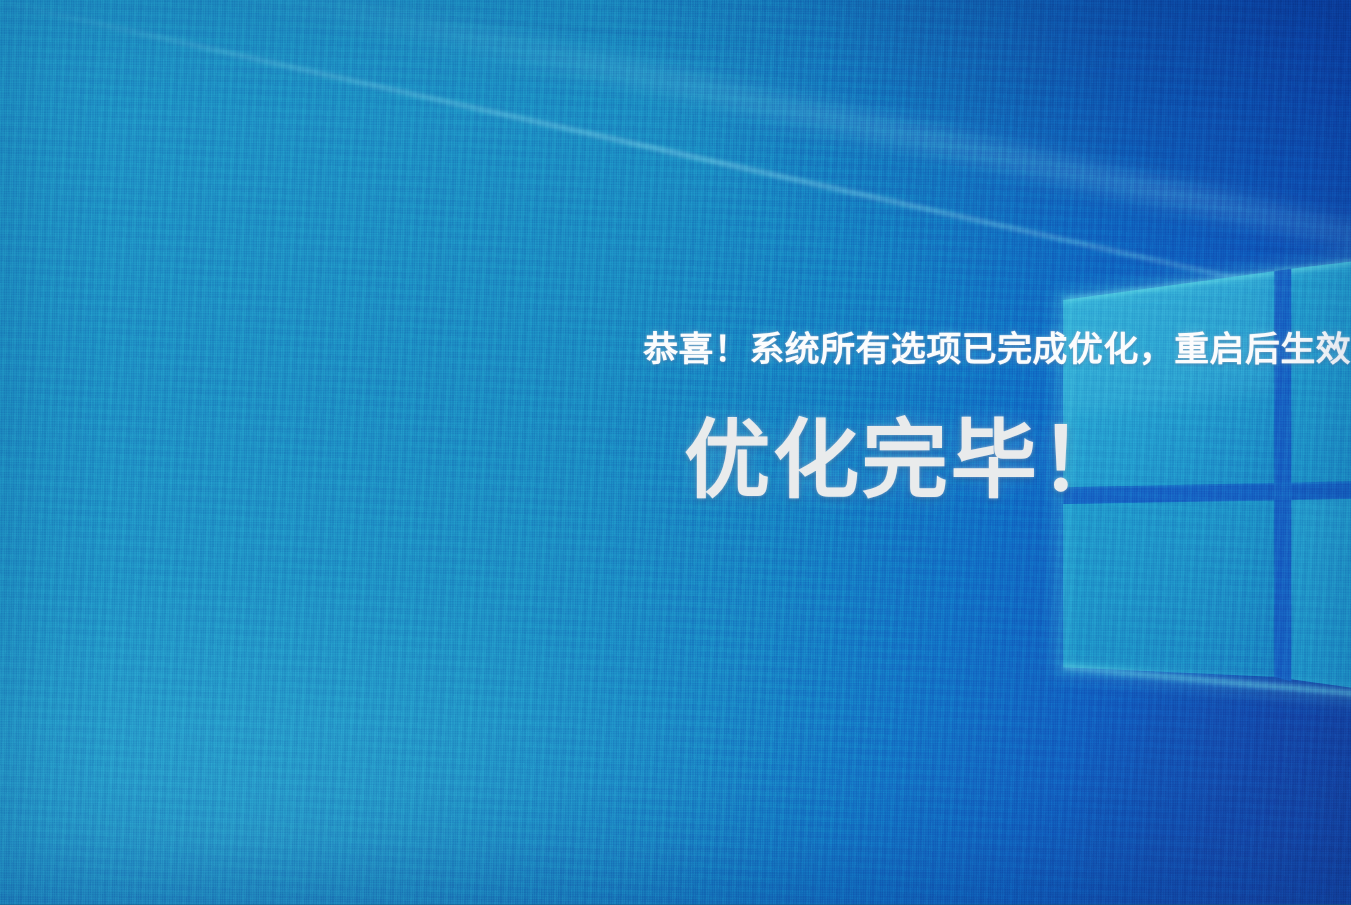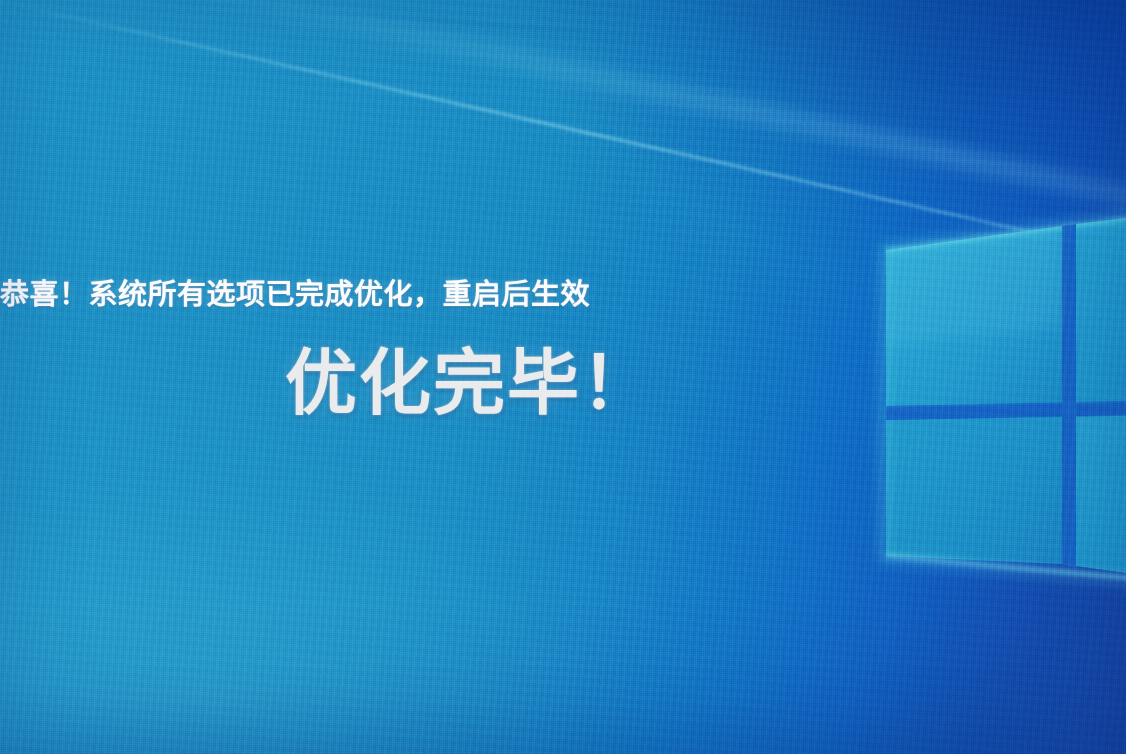--- a/index.html
+++ b/index.html
@@ -174,39 +174,39 @@
     width: 1126px;
     text-align: center;
     pointer-events: none;
   }
 
   #headline {
     position: absolute;
     top: 276px;
     left: 0;
     width: 1126px;
-    text-align: left;
-    font-family: Liberation Sans, sans-serif;
+    text-align: right;
+    font-family: Liberation Mono, monospace;
     font-weight: 700;
     font-size: 29px;
     line-height: 36px;
     letter-spacing: 0.5px;
     color: #fbfcfd;
     text-shadow:
       0 0 2px rgba(255,255,255,0.55),
       0 1px 3px rgba(10,60,120,0.55),
       0 0 9px rgba(180,235,255,0.30);
   }
 
   #bigtitle {
     position: absolute;
     top: 338px;
     left: 0;
     width: 940px;
-    text-align: center;
+    text-align: right;
     font-family: "Liberation Serif", "DejaVu Serif", serif;
     font-weight: 700;
     font-size: 72px;
     line-height: 92px;
     letter-spacing: 2px;
     color: #e9ebec;
     text-shadow:
       0 0 3px rgba(255,255,255,0.45),
       0 2px 6px rgba(10,60,120,0.50),
       0 0 16px rgba(190,240,255,0.26);

